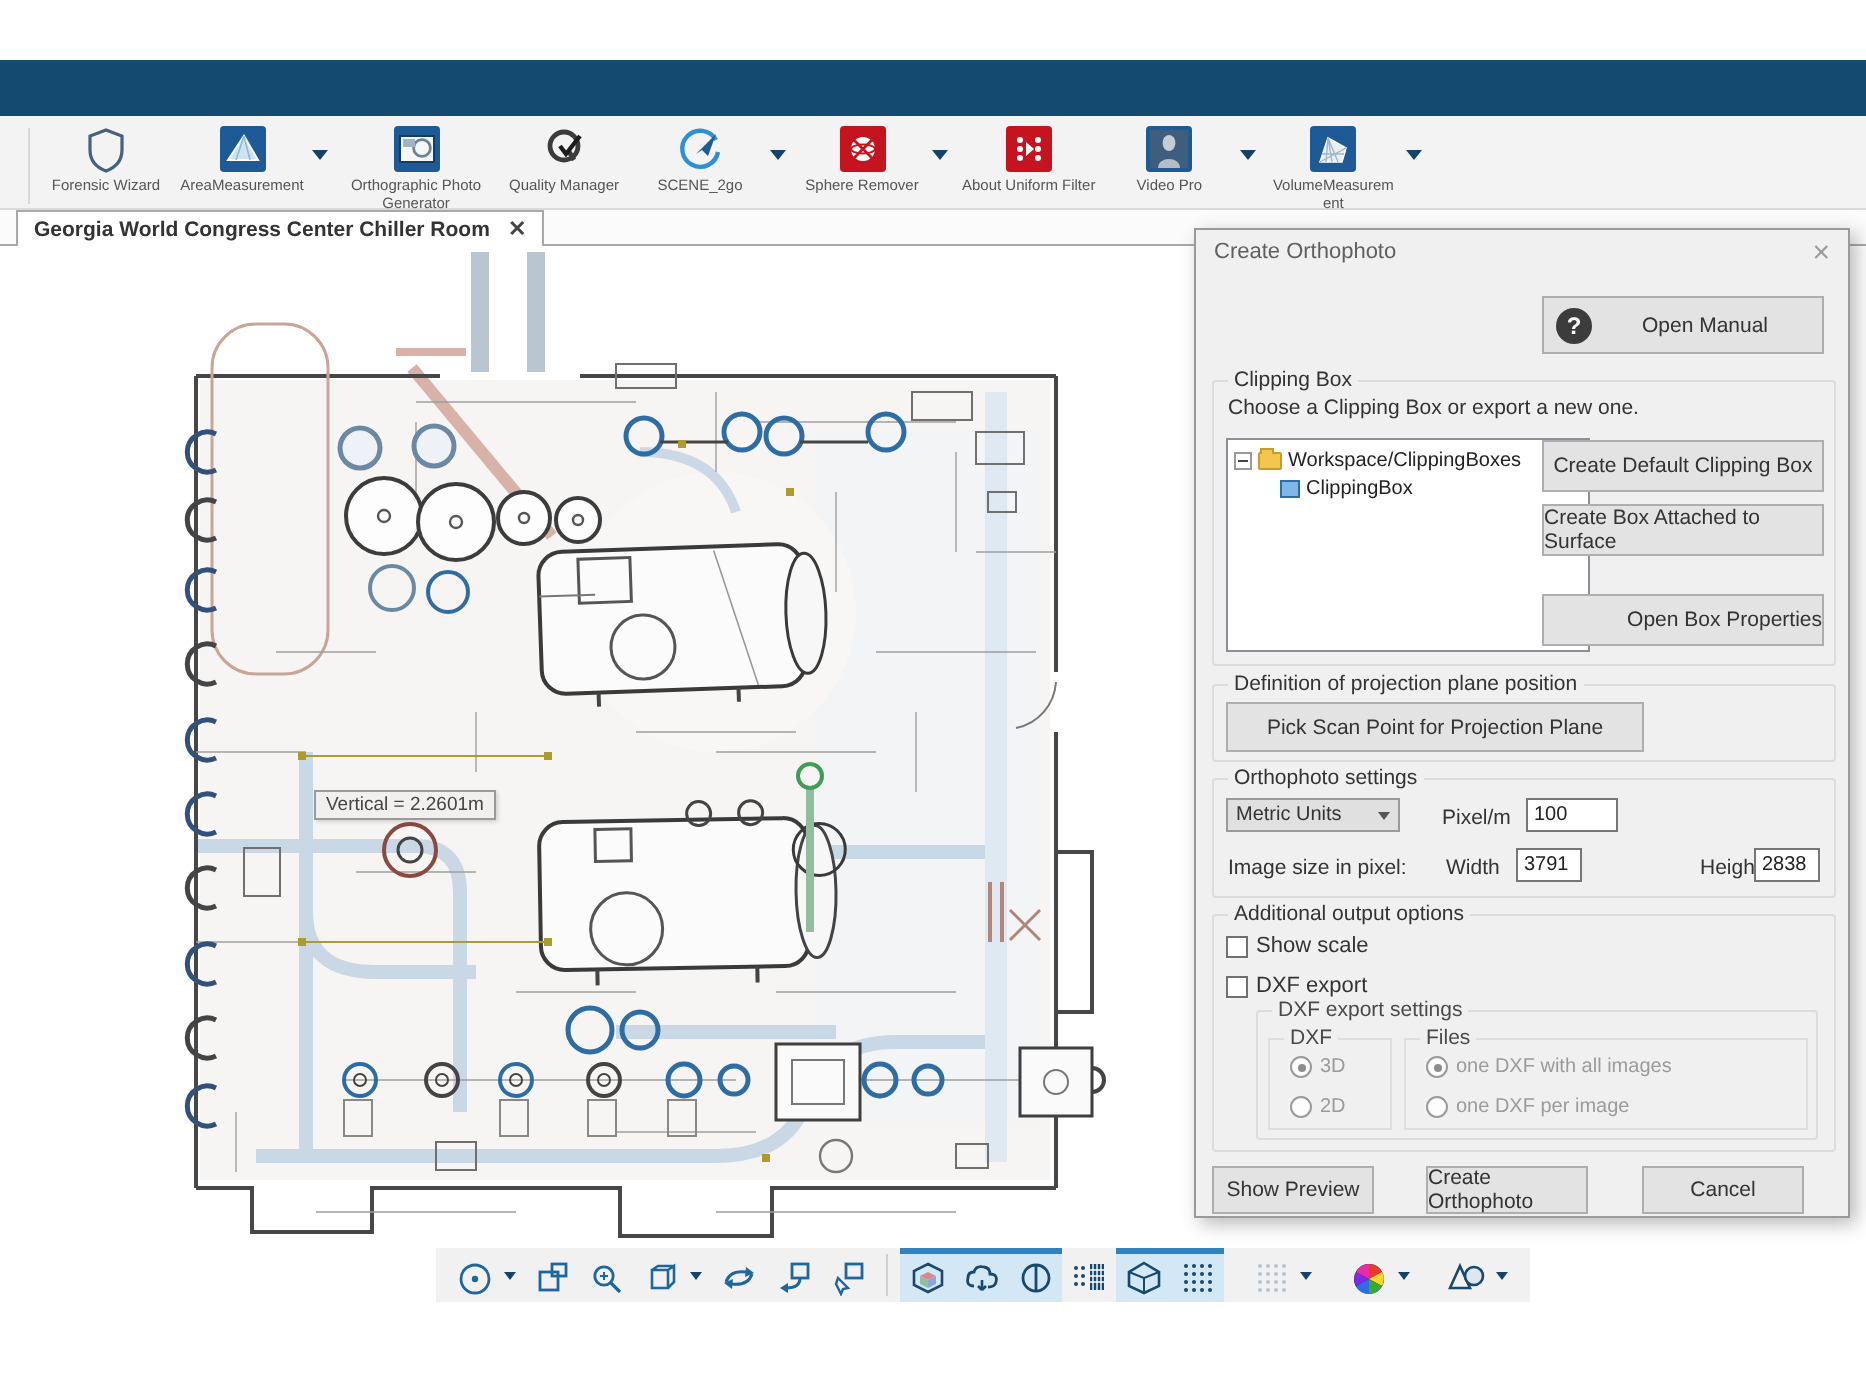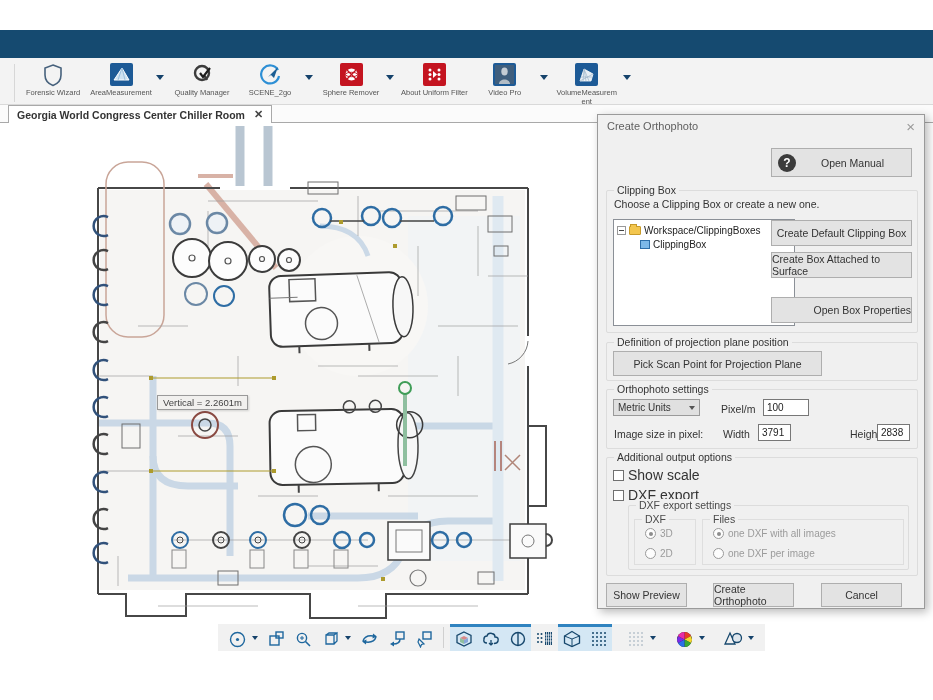--- a/index.html
+++ b/index.html
@@ -63,21 +63,21 @@
   .box-ic { width:10px; height:9px; background:#7db8e8; border:1px solid #2d6da8; margin-right:3px; flex:none; }
   .side-btn { position:absolute; left:173px; width:141px; height:26px; }
   .pick-btn { position:absolute; left:15px; top:236px; width:209px; height:25px; }
   .combo { position:absolute; left:15px; top:284px; width:87px; height:17px; background:#e0e0e0; border:1px solid #9a9a9a; display:flex; align-items:center; padding:0 4px; font-size:10px; cursor:pointer; }
   .combo-label { flex:1; }
   .combo-chevron { width:0; height:0; border-left:3.5px solid transparent; border-right:3.5px solid transparent; border-top:4px solid #555; }
   .fld-label { position:absolute; font-size:10.5px; color:#333; white-space:nowrap; }
   .txt { position:absolute; height:17px; background:#fff; border:1px solid #777; font-size:10px; color:#222; display:flex; align-items:center; padding:0 3px; }
   .cb-row { position:absolute; display:flex; align-items:center; cursor:pointer; }
   .cb { width:11px; height:11px; background:#fff; border:1px solid #707070; margin-right:4px; flex:none; }
-  .cb-label { font-size:14px; color:#333; }
+  .cb-label { font-size:11px; color:#333; }
   .g-dxf-set { left:30px; top:390px; width:281px; height:65px; }
   .g-dxf-set .group-label, .g-sub .group-label { color:#4a4a4a; }
   .g-sub { border:1px solid #dedede; position:absolute; }
   .g-dxf  { left:5px; top:13px; width:62px; height:46px; }
   .g-files{ left:73px; top:13px; width:202px; height:46px; }
   .radio-row { position:absolute; display:flex; align-items:center; }
   .radio { width:11px; height:11px; border:1px solid #9a9a9a; border-radius:50%; background:#fdfdfd; margin-right:4px; position:relative; flex:none; }
   .radio.sel::after { content:""; position:absolute; left:2.5px; top:2.5px; width:4px; height:4px; border-radius:50%; background:#8d8d8d; }
   .radio-label { font-size:10px; color:#9b9b9b; }
   .footer-btn { position:absolute; top:468px; width:81px; height:24px; }
@@ -107,20 +107,33 @@
             <svg width="19" height="19" viewBox="0 0 19 19">
               <polygon points="2,15 10,3 17,15" fill="#cfe2f1" stroke="#fff" stroke-width="1"></polygon>
               <path d="M10,3 L6,15 M10,3 L13,15" stroke="#8fb8d8" stroke-width="0.8" fill="none"></path>
             </svg>
           </span>
       </span>
       <span class="tlabel">AreaMeasurement</span>
     </div>
     <span class="tb-arrow"></span>
 
+    <div class="tb-item">
+      <span class="ticon">
+        <span class="sq navy">
+            <svg width="19" height="15" viewBox="0 0 19 15">
+              <rect x="1" y="1" width="17" height="13" fill="#f4f6f8" stroke="#0e3e66"></rect>
+              <circle cx="12" cy="7" r="4.2" fill="none" stroke="#5d7destroke" stroke-width="1.4" stroke-opacity="0"></circle>
+              <circle cx="12" cy="7" r="4.2" fill="none" stroke="#6e8294" stroke-width="1.4"></circle>
+              <rect x="2.5" y="2.5" width="6" height="4" fill="#9fb4c6"></rect>
+            </svg>
+          </span>
+      </span>
+      <span class="tlabel">Orthographic Photo Generator</span>
+    </div>
 
     <div class="tb-item">
       <span class="ticon">
         <svg width="23" height="23" viewBox="0 0 23 23">
             <circle cx="11" cy="10" r="7" fill="none" stroke="#3c3c3c" stroke-width="2.4"></circle>
             <path d="M13 12 L16 17" stroke="#3c3c3c" stroke-width="2.4"></path>
             <path d="M9 10 L12 14 L19 5" stroke="#1d1d1d" stroke-width="2.2" fill="none"></path>
           </svg>
       </span>
       <span class="tlabel">Quality Manager</span>
@@ -555,21 +568,21 @@
     </div>
 
     <div class="btn open-manual">
       <span class="q-badge">?</span>
       <span class="om-label">Open Manual</span>
     </div>
 
     <div class="group g-clip">
       <span class="group-label">Clipping Box</span>
     </div>
-    <span class="clip-desc">Choose a Clipping Box or create a new one.</span>
+    <span class="clip-desc">Choose a Clipping Box or export a new one.</span>
     <div class="tree">
       <div class="tree-row">
         <span class="expander"></span>
         <span class="folder-ic"></span>
         <span>Workspace/ClippingBoxes</span>
       </div>
       <div class="tree-row child">
         <span class="box-ic"></span>
         <span>ClippingBox</span>
       </div>

